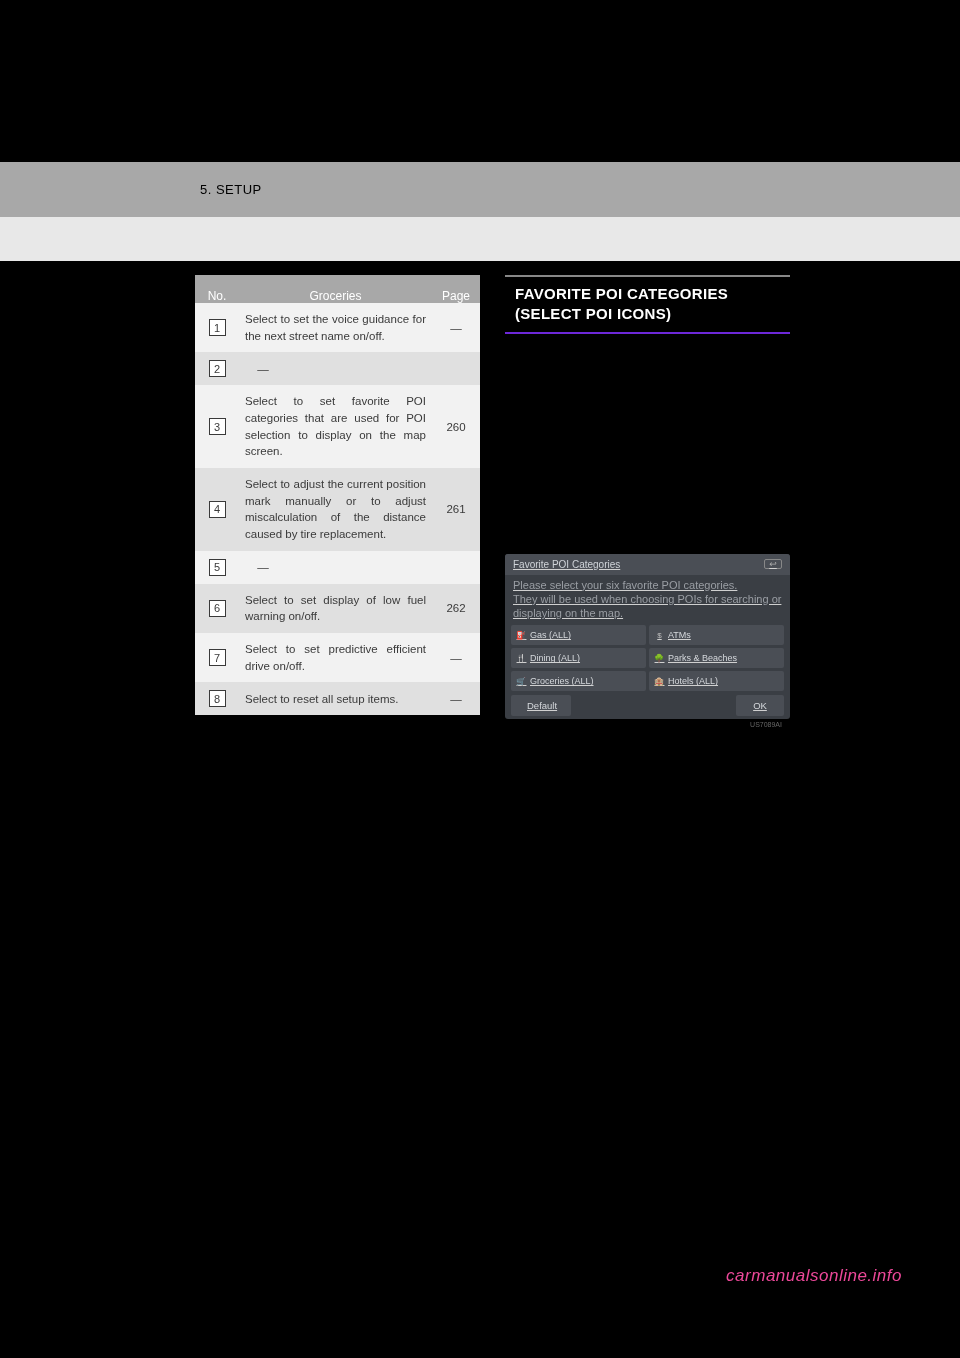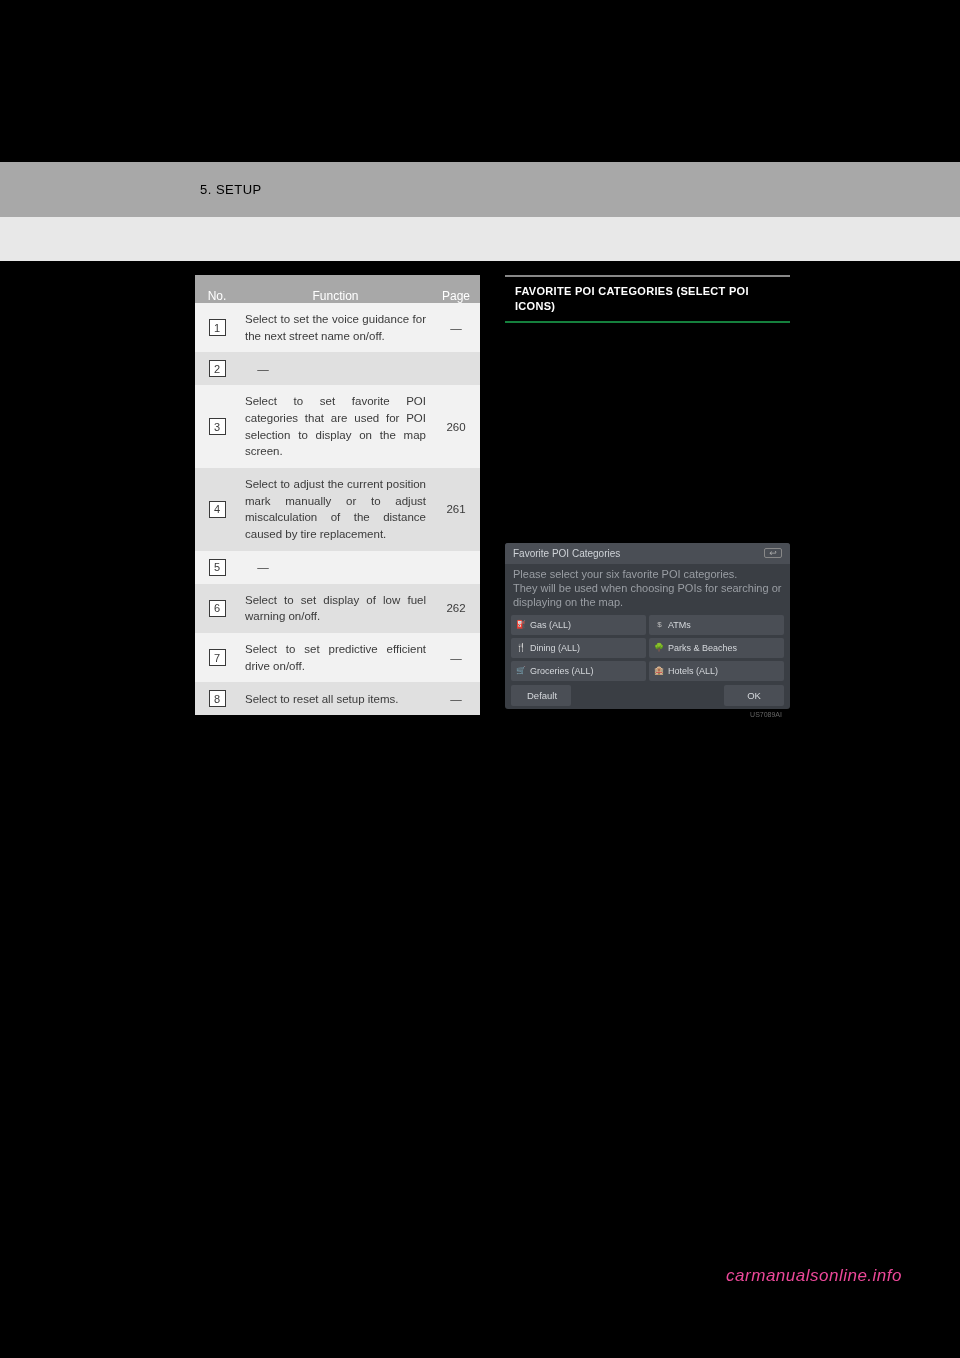--- a/index.html
+++ b/index.html
@@ -92,36 +92,37 @@
     }
     .td-pg {
       width: 48px;
       text-align: center;
     }
 
     
     .section-heading {
       background: #000;
       border-top: 2px solid #888;
-      border-bottom: 2px solid #15803d;
+      border-bottom: 2px solid #6d28d9;
       color: #fff;
-      font-size: 11px;
+      font-size: 15px;
       font-weight: bold;
       padding: 7px 10px;
       line-height: 1.35;
       letter-spacing: 0.3px;
     }
 
     .nav-panel {
       margin-top: 220px;
       background: #3a3e44;
       border-radius: 3px;
       font-size: 9px;
       color: #d0d0d0;
       padding-bottom: 3px;
+      text-decoration: underline;
     }
     .nav-title-row {
       display: flex;
       justify-content: space-between;
       align-items: center;
       background: #4a4e55;
       padding: 5px 8px;
       border-radius: 3px 3px 0 0;
       color: #cfd3d8;
       font-size: 10px;
@@ -176,21 +177,21 @@
     }
     .nav-foot-btn {
       background: #4a4e55;
       border-radius: 2px;
       padding: 5px 16px;
       text-align: center;
       color: #d5d8dc;
       font-size: 9.5px;
     }
     .nav-default { width: 60px; }
-    .nav-ok { width: 60px; }
+    .nav-ok { width: 48px; }
     .nav-code {
       text-align: right;
       font-size: 7px;
       color: #666;
       padding-right: 8px;
       padding-top: 2px;
     }
 
     .watermark {
       position: absolute;
@@ -210,21 +211,21 @@
 </div>
 <div class="sub-header"></div>
 
 <div class="content">
 
   <div class="left-col">
     <div class="func-table">
 
       <div class="thead">
         <div class="th-no">No.</div>
-        <div class="th-fn">Function</div>
+        <div class="th-fn">Groceries</div>
         <div class="th-pg">Page</div>
       </div>
 
       <div class="trow odd">
         <div class="td-no">
             <div class="numbox">1</div>
           </div>
         <div class="td-fn">Select to set the voice guidance for the next street name on/off.</div>
         <div class="td-pg">—</div>
       </div>

